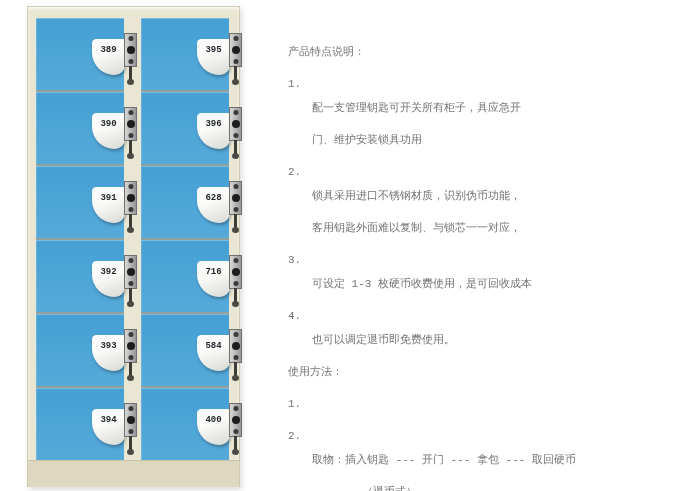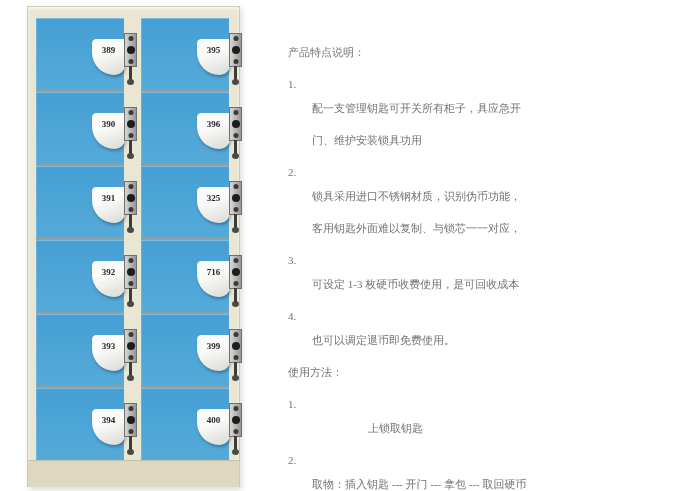--- a/index.html
+++ b/index.html
@@ -1,17 +1,17 @@
 <!DOCTYPE html>
 <html><head>
 <meta charset="utf-8">
 <style>
   html,body{margin:0;padding:0;}
   .stage{position:relative;width:700px;height:491px;background:#ffffff;overflow:hidden;
-         font-family:Liberation Serif, serif;}
+         font-family:Liberation Mono, monospace;}
 
   
   .cabinet{position:absolute;left:27px;top:6px;width:213px;height:481px;
            background:#e9e6d3;border:1px solid #cfcab0;box-sizing:border-box;
            padding:11px 10px 0 8px;
            box-shadow:inset 0 2px 3px rgba(255,255,255,.7), 2px 3px 6px rgba(0,0,0,.14);}
   .doors{display:flex;gap:17px;}
   .col{flex:1;min-width:0;}
   .door{height:72px;background:linear-gradient(180deg,#459fd4,#55aad9);
         border-bottom:2px solid #93a09c;position:relative;
@@ -144,21 +144,21 @@
             <div class="plate">
                 <span class="screw top"></span>
                 <span class="keyhole"></span>
                 <span class="screw bot"></span>
               </div>
             <div class="key"></div>
           </div>
         </div>
         <div class="door">
           <div class="lock">
-            <div class="tag"><span class="tagnum">325</span></div>
+            <div class="tag"><span class="tagnum">628</span></div>
             <div class="plate">
                 <span class="screw top"></span>
                 <span class="keyhole"></span>
                 <span class="screw bot"></span>
               </div>
             <div class="key"></div>
           </div>
         </div>
         <div class="door">
           <div class="lock">
@@ -166,21 +166,21 @@
             <div class="plate">
                 <span class="screw top"></span>
                 <span class="keyhole"></span>
                 <span class="screw bot"></span>
               </div>
             <div class="key"></div>
           </div>
         </div>
         <div class="door">
           <div class="lock">
-            <div class="tag"><span class="tagnum">399</span></div>
+            <div class="tag"><span class="tagnum">584</span></div>
             <div class="plate">
                 <span class="screw top"></span>
                 <span class="keyhole"></span>
                 <span class="screw bot"></span>
               </div>
             <div class="key"></div>
           </div>
         </div>
         <div class="door">
           <div class="lock">
@@ -231,21 +231,20 @@
       <div class="body">
         <div class="line">也可以调定退币即免费使用。</div>
       </div>
     </div>
 
     <div class="line">使用方法：</div>
 
     <div class="item">
       <span class="num">1.</span>
       <div class="body">
-        <div class="line cont1">上锁取钥匙</div>
       </div>
     </div>
 
     <div class="item">
       <span class="num">2.</span>
       <div class="body">
         <div class="line">取物：插入钥匙 --- 开门 --- 拿包 --- 取回硬币</div>
         <div class="line cont2">（退币式）</div>
       </div>
     </div>

